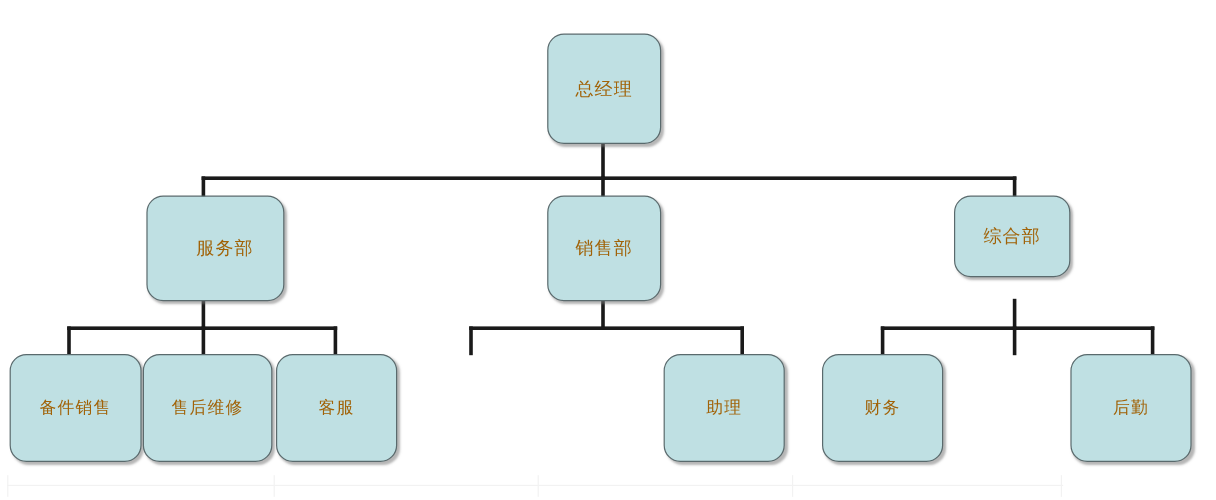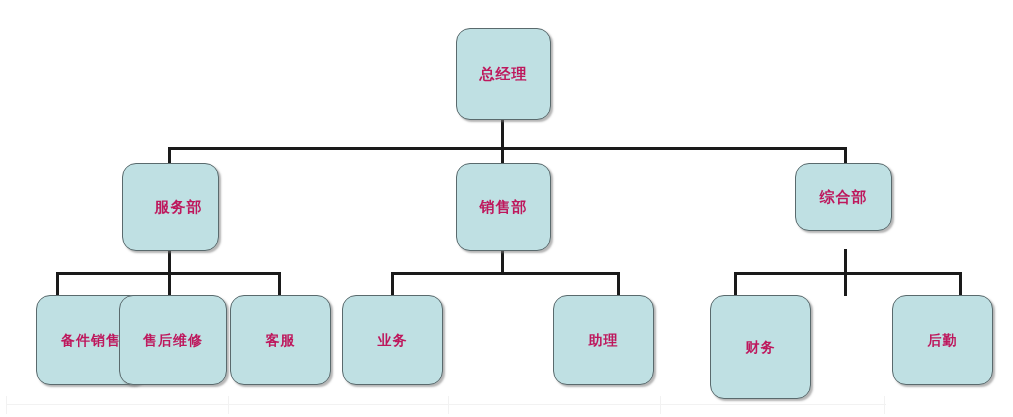--- a/index.html
+++ b/index.html
@@ -49,26 +49,25 @@
     background: #bfe0e3;
     border: 1.5px solid #5a6a6d;
     border-radius: 14px;
     display: flex;
     align-items: center;
     justify-content: center;
     box-shadow: 2px 2px 2px rgba(120,120,120,0.55);
   }
   .node-label {
     font-size: 15px;
-    color: #be185d;
+    color: #a16207;
     letter-spacing: 1px;
     line-height: 1.2;
     white-space: nowrap;
     user-select: none;
-    font-weight: bold;
   }
   .node.level-1 .node-label { font-size: 15px; }
   .node.level-2 .node-label { font-size: 15px; }
   .node.level-3 .node-label { font-size: 14px; }
 </style>
 </head>
 <body>
 
 <div id="chart-canvas">
 
@@ -101,53 +100,50 @@
   <div class="conn-v" style="left:844px; top:249px; height:26px;"></div>
   <div class="conn-h" style="left:734px; top:272px; width:228px;"></div>
   <div class="conn-v" style="left:734px; top:272px; height:24px;"></div>
   <div class="conn-v" style="left:844px; top:272px; height:24px;"></div>
   <div class="conn-v" style="left:959px; top:272px; height:24px;"></div>
 
   <div class="node level-1" style="left:456px; top:28px; width:95px; height:92px;">
     <span class="node-label">总经理</span>
   </div>
 
-  <div class="node level-2" style="left:122px; top:163px; width:97px; height:88px;padding-left:16px;">
+  <div class="node level-2" style="left:122px; top:163px; width:115px; height:88px;padding-left:16px;">
     <span class="node-label">服务部</span>
   </div>
 
   <div class="node level-2" style="left:456px; top:163px; width:95px; height:88px;align-items:center;">
     <span class="node-label">销售部</span>
   </div>
 
   <div class="node level-2" style="left:795px; top:163px; width:97px; height:68px;">
     <span class="node-label">综合部</span>
   </div>
 
-  <div class="node level-3" style="left:8px; top:295px; width:110px; height:90px;margin-left:28px;">
+  <div class="node level-3" style="left:8px; top:295px; width:110px; height:90px;">
     <span class="node-label">备件销售</span>
   </div>
 
   <div class="node level-3" style="left:119px; top:295px; width:108px; height:90px;">
     <span class="node-label">售后维修</span>
   </div>
 
   <div class="node level-3" style="left:230px; top:295px; width:101px; height:90px;">
     <span class="node-label">客服</span>
   </div>
 
-  <div class="node level-3" style="left:342px; top:295px; width:101px; height:90px;">
-    <span class="node-label">业务</span>
-  </div>
 
   <div class="node level-3" style="left:553px; top:295px; width:101px; height:90px;">
     <span class="node-label">助理</span>
   </div>
 
-  <div class="node level-3" style="left:710px; top:295px; width:101px; height:104px;">
+  <div class="node level-3" style="left:685px; top:295px; width:101px; height:90px;">
     <span class="node-label">财务</span>
   </div>
 
 
   <div class="node level-3" style="left:892px; top:295px; width:101px; height:90px;">
     <span class="node-label">后勤</span>
   </div>
 
 </div>
 

